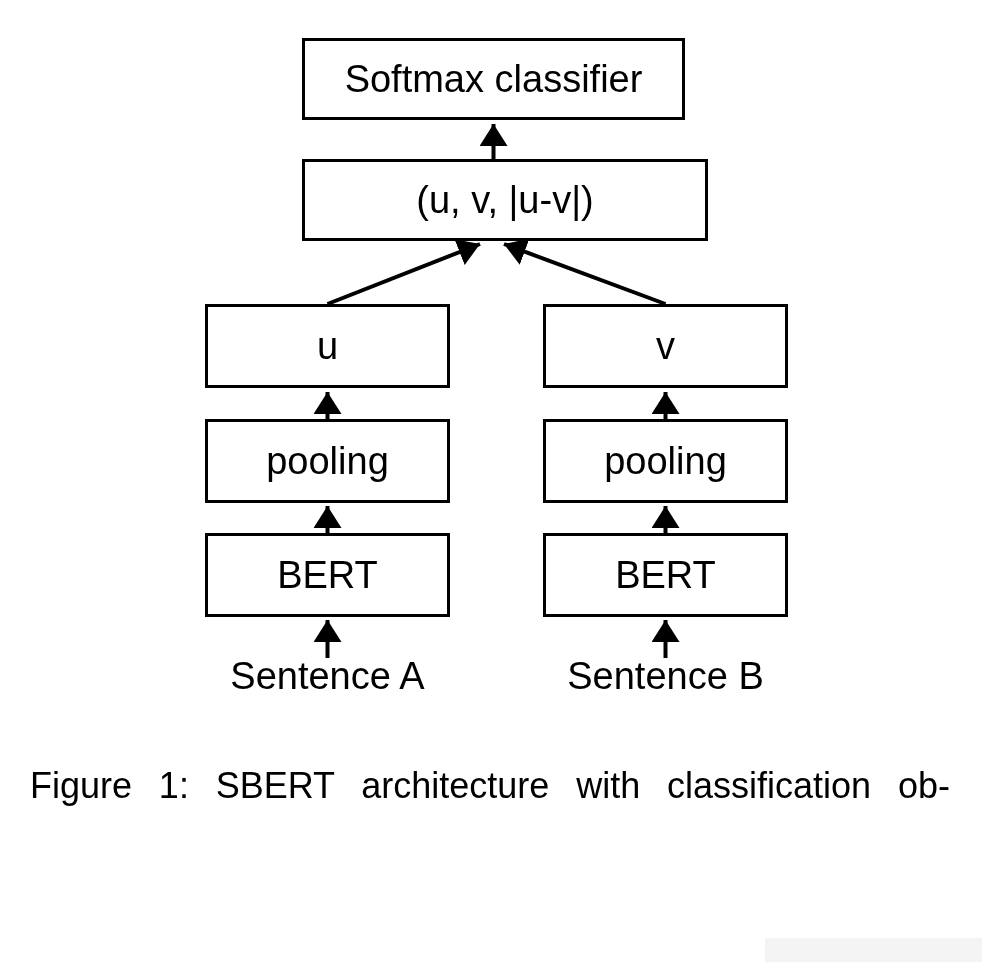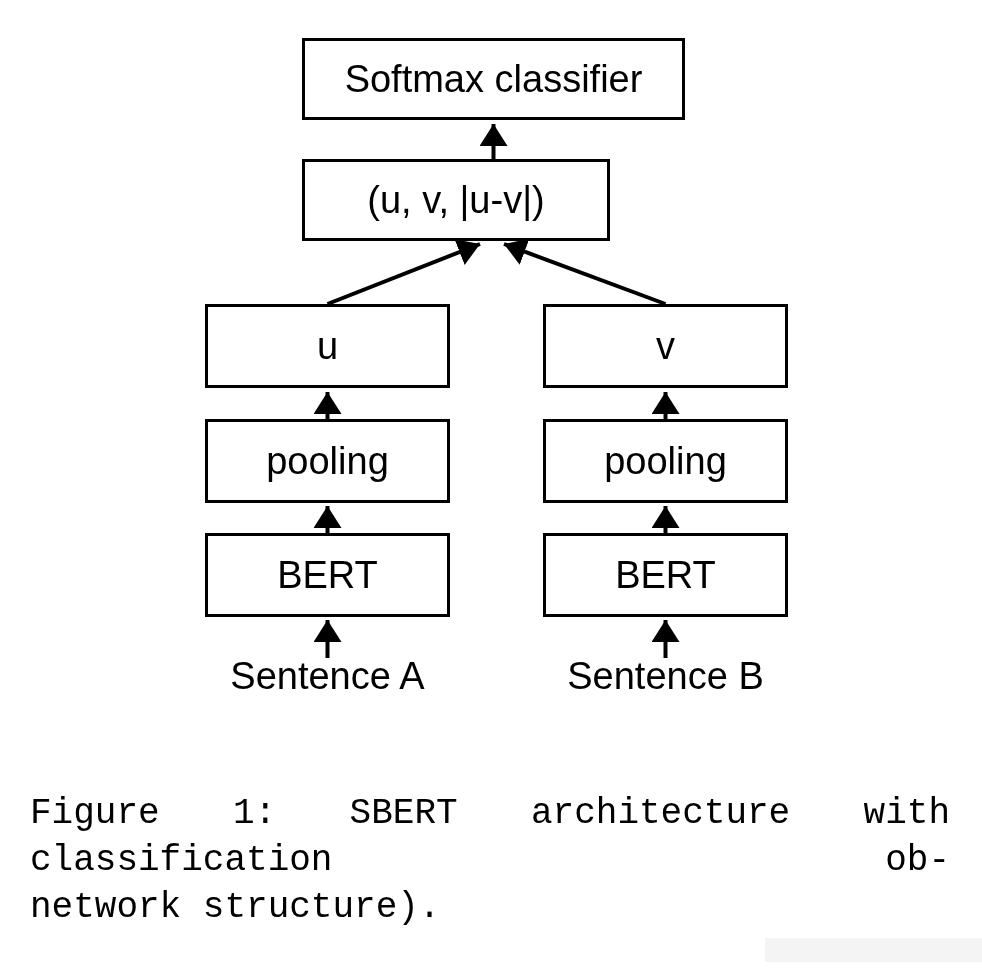--- a/index.html
+++ b/index.html
@@ -37,21 +37,21 @@
     background: #ffffff;
     display: flex;
     align-items: center;
     justify-content: center;
     font-family: "Liberation Sans", sans-serif;
     font-size: 38px;
     color: #000000;
     white-space: nowrap;
   }
   .node-softmax  { left: 302px; top: 38px;  width: 383px; height: 82px; }
-  .node-concat   { left: 302px; top: 159px; width: 308px; height: 82px; }
+  .node-concat   { left: 302px; top: 159px; width: 406px; height: 82px; }
   .node-u        { left: 205px; top: 304px; width: 245px; height: 84px; }
   .node-v        { left: 543px; top: 304px; width: 245px; height: 84px; }
   .node-pool-l   { left: 205px; top: 419px; width: 245px; height: 84px; }
   .node-pool-r   { left: 543px; top: 419px; width: 245px; height: 84px; }
   .node-bert-l   { left: 205px; top: 533px; width: 245px; height: 84px; }
   .node-bert-r   { left: 543px; top: 533px; width: 245px; height: 84px; }
   .sentence-label {
     position: absolute;
     top: 655px;
     width: 245px;
@@ -61,25 +61,24 @@
     color: #000000;
     white-space: nowrap;
   }
   .sentence-a { left: 205px; }
   .sentence-b { left: 543px; }
   .caption {
     position: absolute;
     left: 30px;
     top: 762px;
     width: 920px;
-    font-family: Liberation Mono, monospace;
+    font-family: Liberation Sans, sans-serif;
     font-size: 36px;
     line-height: 47px;
     color: #000000;
-    margin-top: 28px;
   }
   .caption-line {
     text-align: justify;
     text-align-last: justify;
   }
   .caption-line.last {
     text-align-last: left;
   }
   .artifact-strip {
     position: absolute;
@@ -136,18 +135,17 @@
     <div class="node node-bert-r">BERT</div>
 
     <div class="sentence-label sentence-b">Sentence B</div>
 
     <div class="sentence-label sentence-a">Sentence A</div>
 
   </div>
 
   <div class="caption">
     <div class="caption-line">Figure 1: SBERT architecture with classification ob-</div>
-    <div class="caption-line last">network structure).</div>
   </div>
 
   <div class="artifact-strip"></div>
 
 </div>
 
 </body></html>

